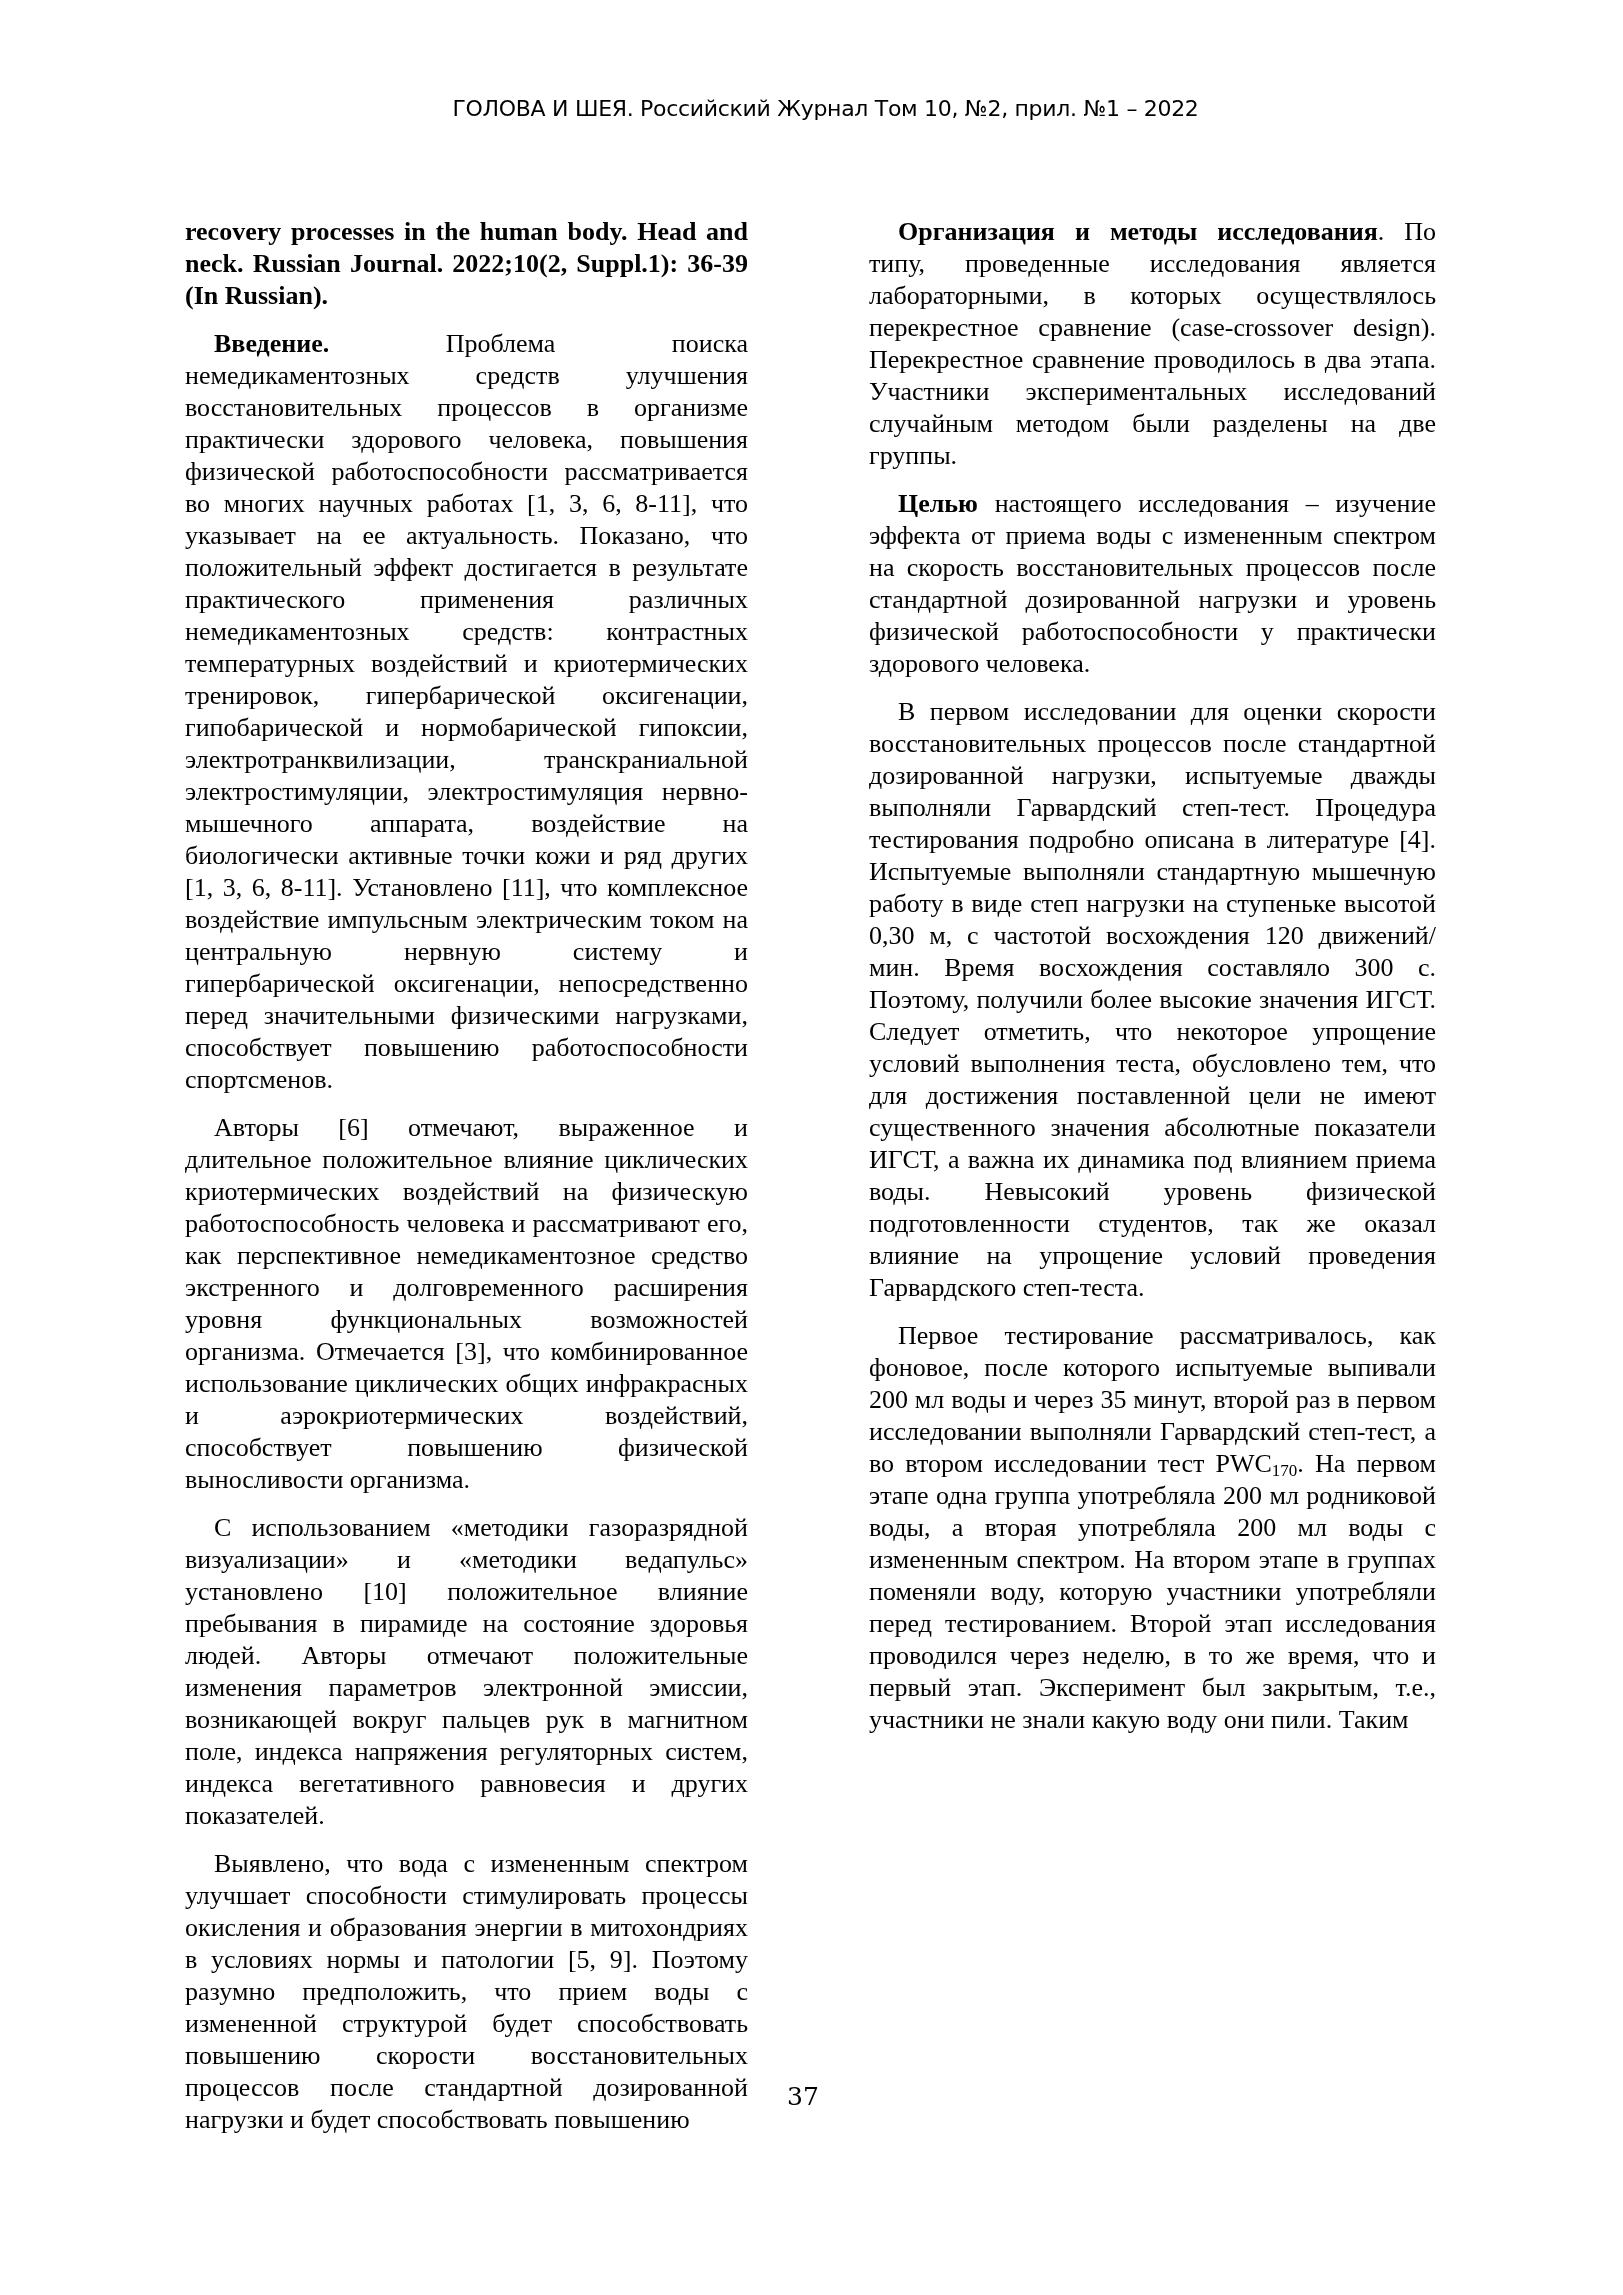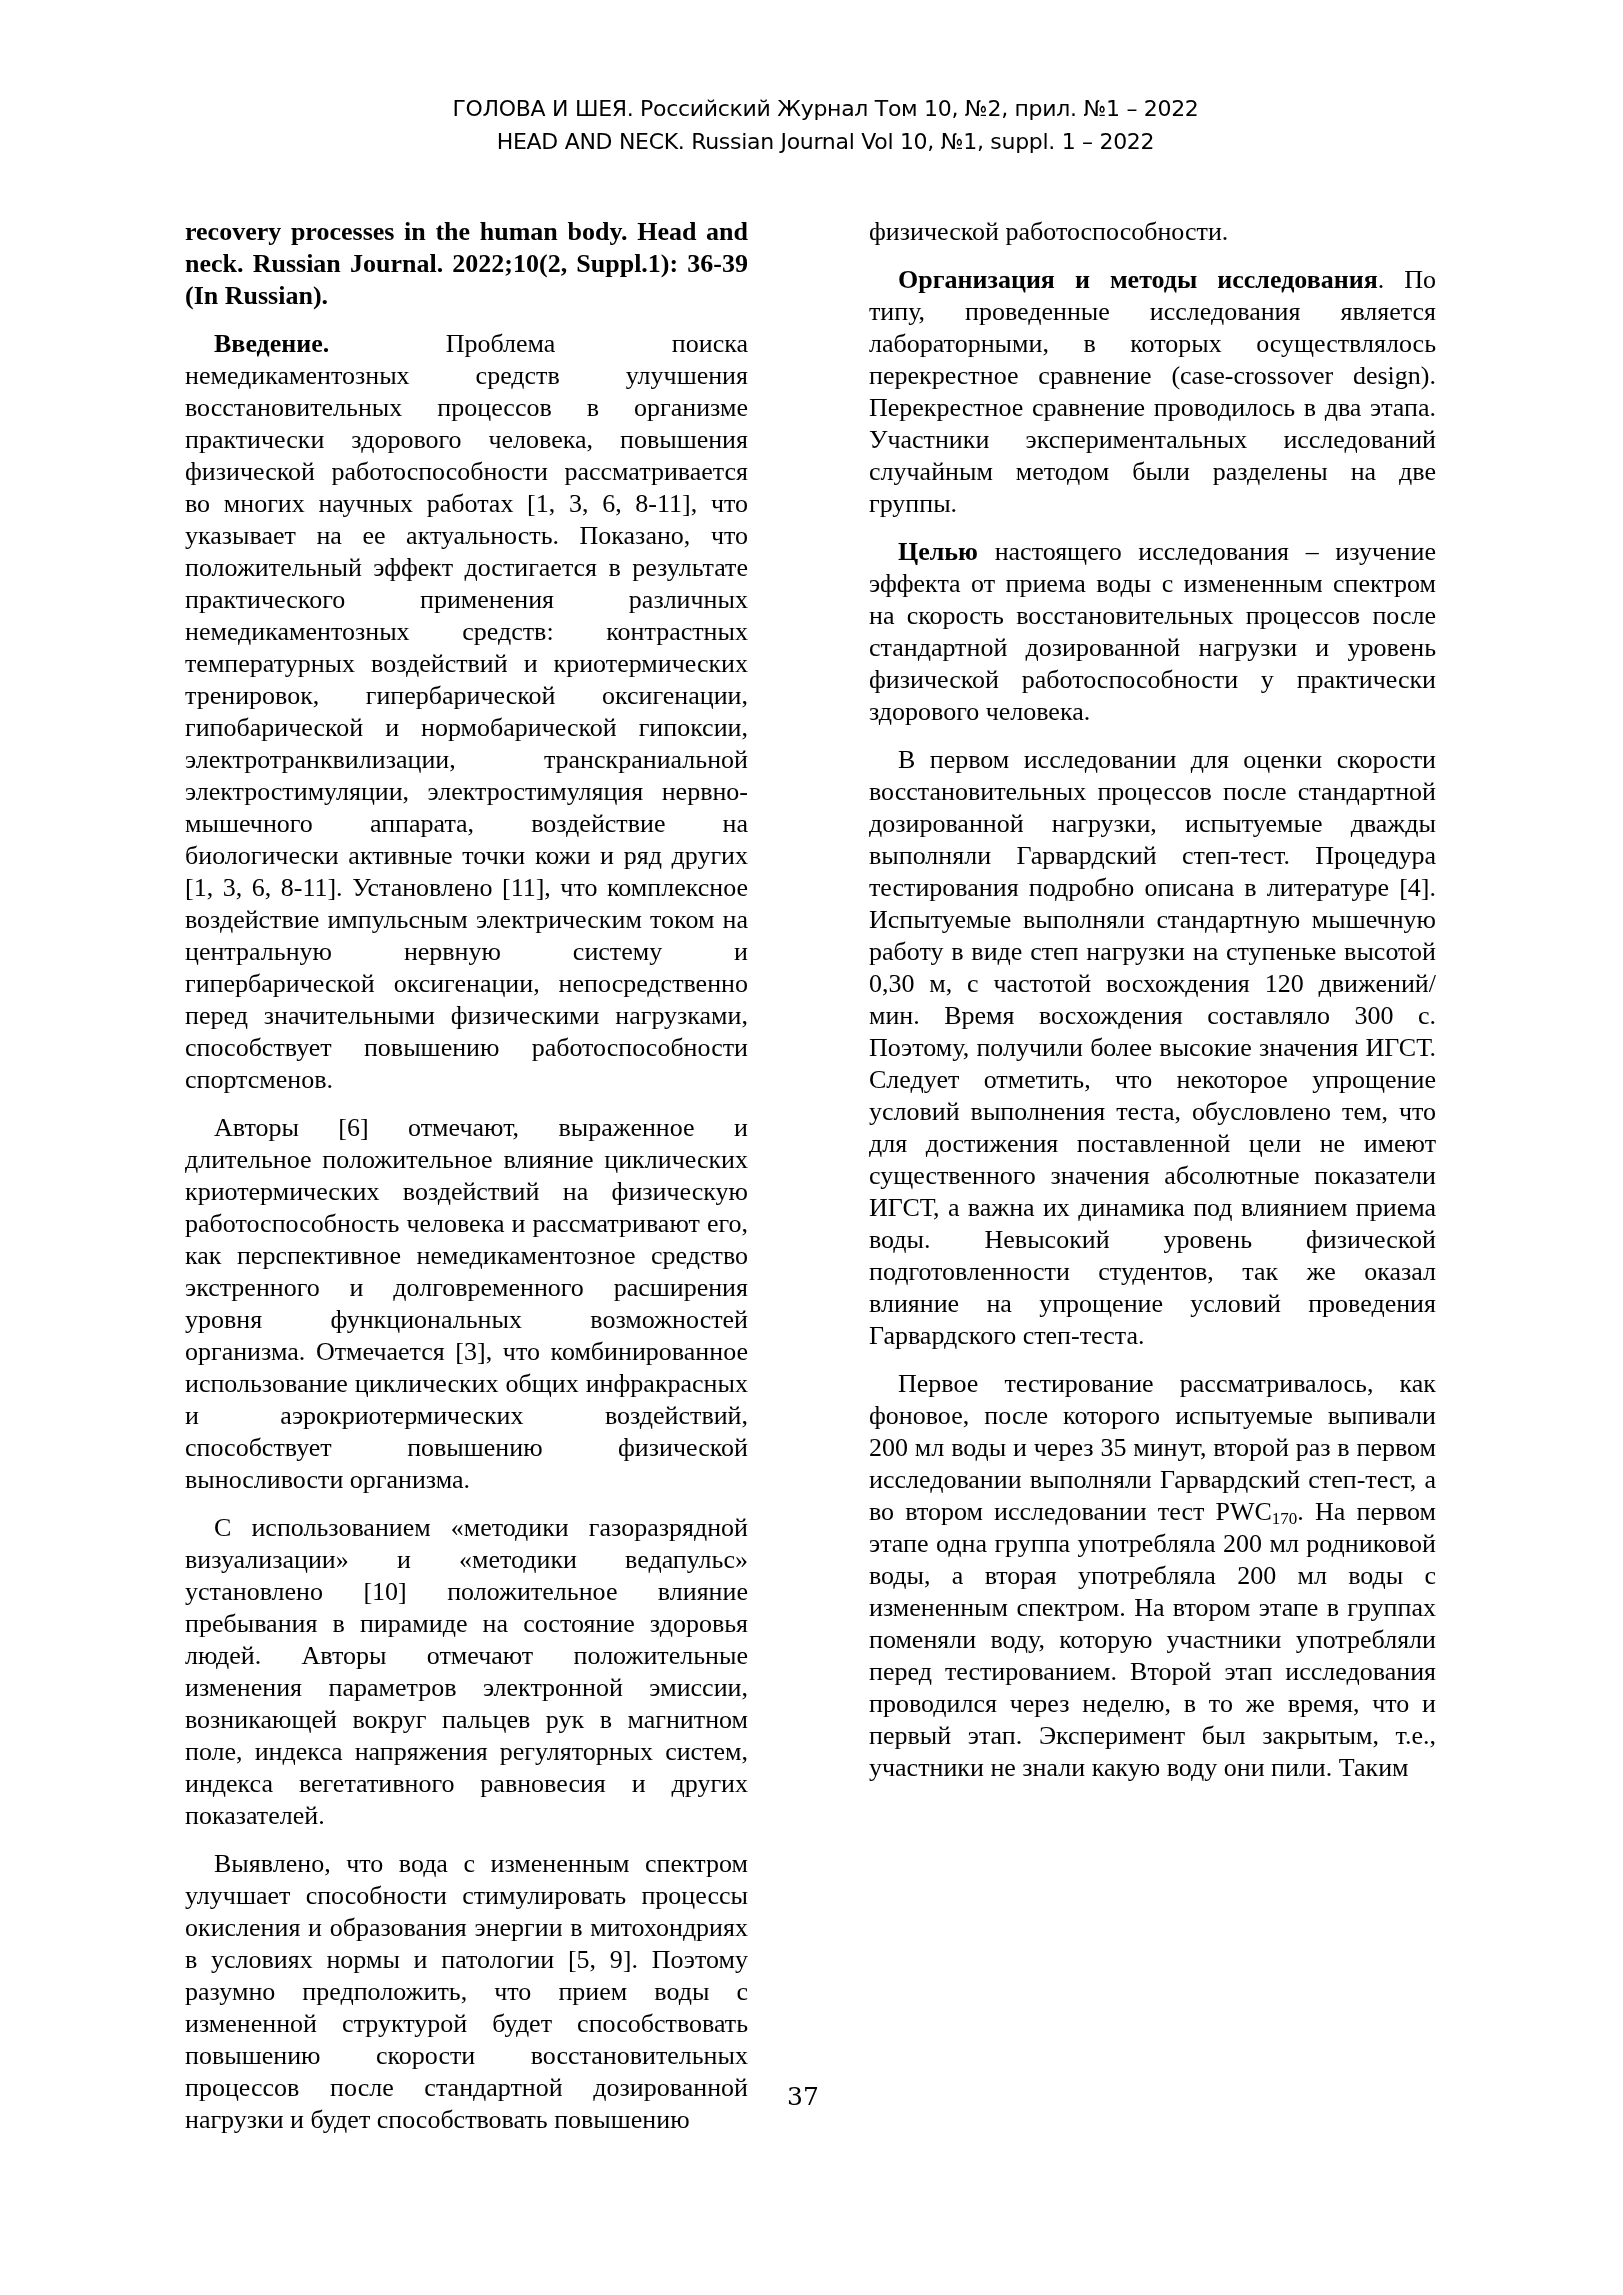--- a/index.html
+++ b/index.html
@@ -29,33 +29,31 @@
     text-align: center;
     font-family: "DejaVu Serif", "Liberation Serif", serif;
     font-size: 25px; line-height: 33px;
   }
 </style>
 </head>
 <body>
 
 <header class="running-header">
   <div>ГОЛОВА И ШЕЯ. Российский Журнал Том 10, №2, прил. №1 – 2022</div>
-  <div>HEAD AND NECK. Russian Journal Vol 10, №1, suppl. 1 – 2022</div>
 </header>
 
 <section class="col col-left">
   <p class="citation">recovery processes in the human body. Head and neck. Russian Journal. 2022;10(2, Suppl.1): 36-39 (In Russian).</p>
   <p class="indent"><b>Введение.</b><span> Проблема поиска немедикаментозных средств улучшения восстановительных процессов в организме практически здорового человека, повышения физической работоспособности рассматривается во многих научных работах [1, 3, 6, 8-11], что указывает на ее актуальность. Показано, что положительный эффект достигается в результате практического применения различных немедикаментозных средств: контрастных температурных воздействий и криотермических тренировок, гипербарической оксигенации, гипобарической и нормобарической гипоксии, электротранквилизации, транскраниальной электростимуляции, электростимуляция нервно-мышечного аппарата, воздействие на биологически активные точки кожи и ряд других [1, 3, 6, 8-11]. Установлено [11], что комплексное воздействие импульсным электрическим током на центральную нервную систему и гипербарической оксигенации, непосредственно перед значительными физическими нагрузками, способствует повышению работоспособности спортсменов.</span></p>
   <p class="indent">Авторы [6] отмечают, выраженное и длительное положительное влияние циклических криотермических воздействий на физическую работоспособность человека и рассматривают его, как перспективное немедикаментозное средство экстренного и долговременного расширения уровня функциональных возможностей организма. Отмечается [3], что комбинированное использование циклических общих инфракрасных и аэрокриотермических воздействий, способствует повышению физической выносливости организма.</p>
   <p class="indent">С использованием «методики газоразрядной визуализации» и «методики ведапульс» установлено [10] положительное влияние пребывания в пирамиде на состояние здоровья людей. Авторы отмечают положительные изменения параметров электронной эмиссии, возникающей вокруг пальцев рук в магнитном поле, индекса напряжения регуляторных систем, индекса вегетативного равновесия и других показателей.</p>
   <p class="indent">Выявлено, что вода с измененным спектром улучшает способности стимулировать процессы окисления и образования энергии в митохондриях в условиях нормы и патологии [5, 9]. Поэтому разумно предположить, что прием воды с измененной структурой будет способствовать повышению скорости восстановительных процессов после стандартной дозированной нагрузки и будет способствовать повышению</p>
 </section>
 
 <section class="col col-right">
-  <p>физической работоспособности.</p>
   <p class="indent"><b>Организация и методы исследования</b><span>. По типу, проведенные исследования является лабораторными, в которых осуществлялось перекрестное сравнение (case-crossover design). Перекрестное сравнение проводилось в два этапа. Участники экспериментальных исследований случайным методом были разделены на две группы.</span></p>
   <p class="indent"><b>Целью</b><span> настоящего исследования – изучение эффекта от приема воды с измененным спектром на скорость восстановительных процессов после стандартной дозированной нагрузки и уровень физической работоспособности у практически здорового человека.</span></p>
   <p class="indent">В первом исследовании для оценки скорости восстановительных процессов после стандартной дозированной нагрузки, испытуемые дважды выполняли Гарвардский степ-тест. Процедура тестирования подробно описана в литературе [4]. Испытуемые выполняли стандартную мышечную работу в виде степ нагрузки на ступеньке высотой 0,30 м, с частотой восхождения 120 движений/мин. Время восхождения составляло 300 с. Поэтому, получили более высокие значения ИГСТ. Следует отметить, что некоторое упрощение условий выполнения теста, обусловлено тем, что для достижения поставленной цели не имеют существенного значения абсолютные показатели ИГСТ, а важна их динамика под влиянием приема воды. Невысокий уровень физической подготовленности студентов, так же оказал влияние на упрощение условий проведения Гарвардского степ-теста.</p>
   <p class="indent"><span>Первое тестирование рассматривалось, как фоновое, после которого испытуемые выпивали 200 мл воды и через 35 минут, второй раз в первом исследовании выполняли Гарвардский степ-тест, а во втором исследовании тест PWC</span><sub>170</sub><span>. На первом этапе одна группа употребляла 200 мл родниковой воды, а вторая употребляла 200 мл воды с измененным спектром. На втором этапе в группах поменяли воду, которую участники употребляли перед тестированием. Второй этап исследования проводился через неделю, в то же время, что и первый этап. Эксперимент был закрытым, т.е., участники не знали какую воду они пили. Таким</span></p>
 </section>
 
 <footer class="page-number">37</footer>
 
 
 </body></html>

